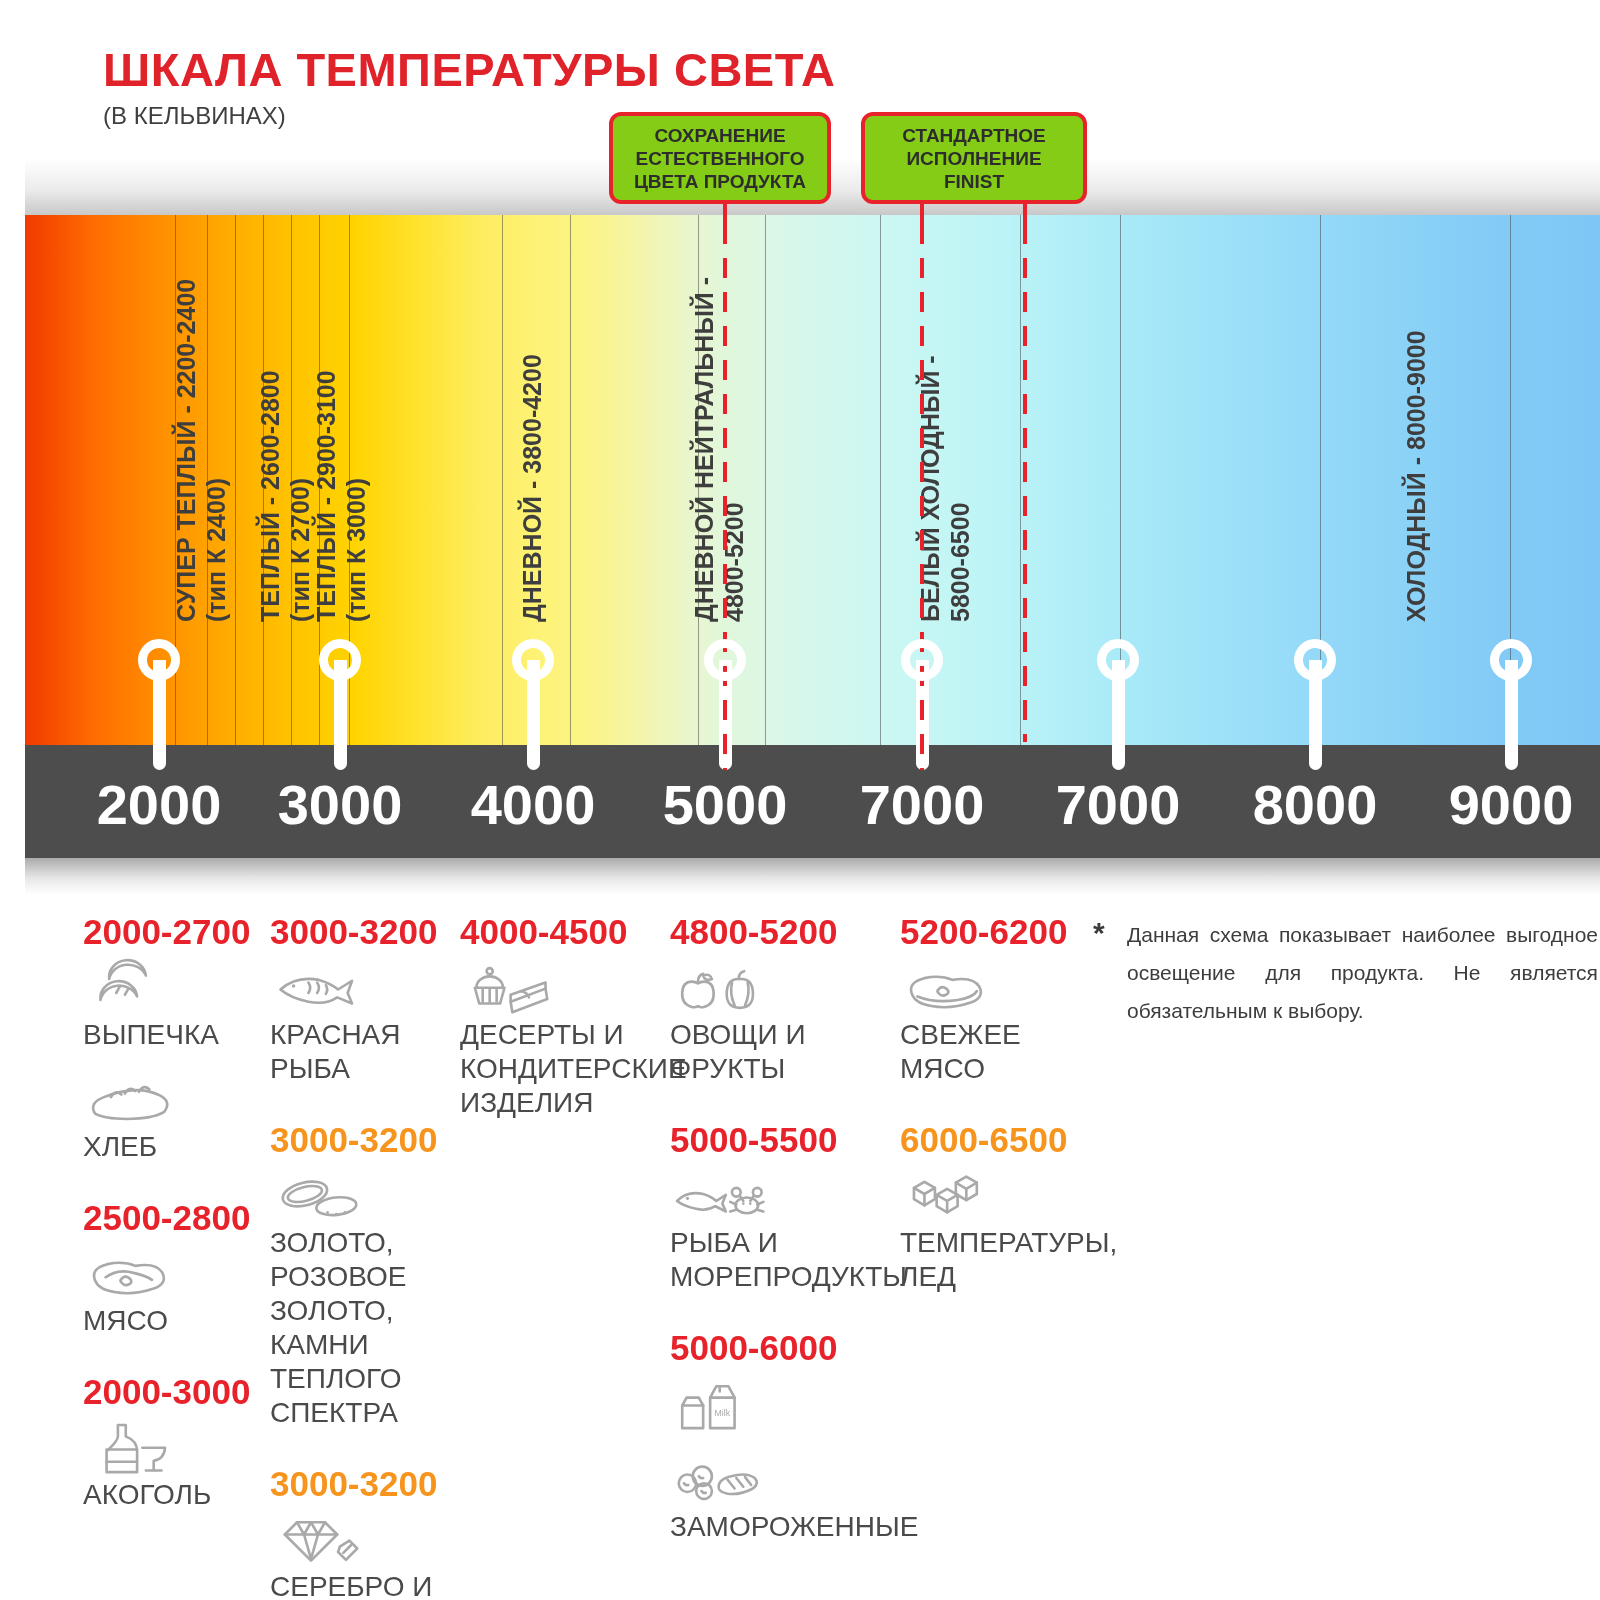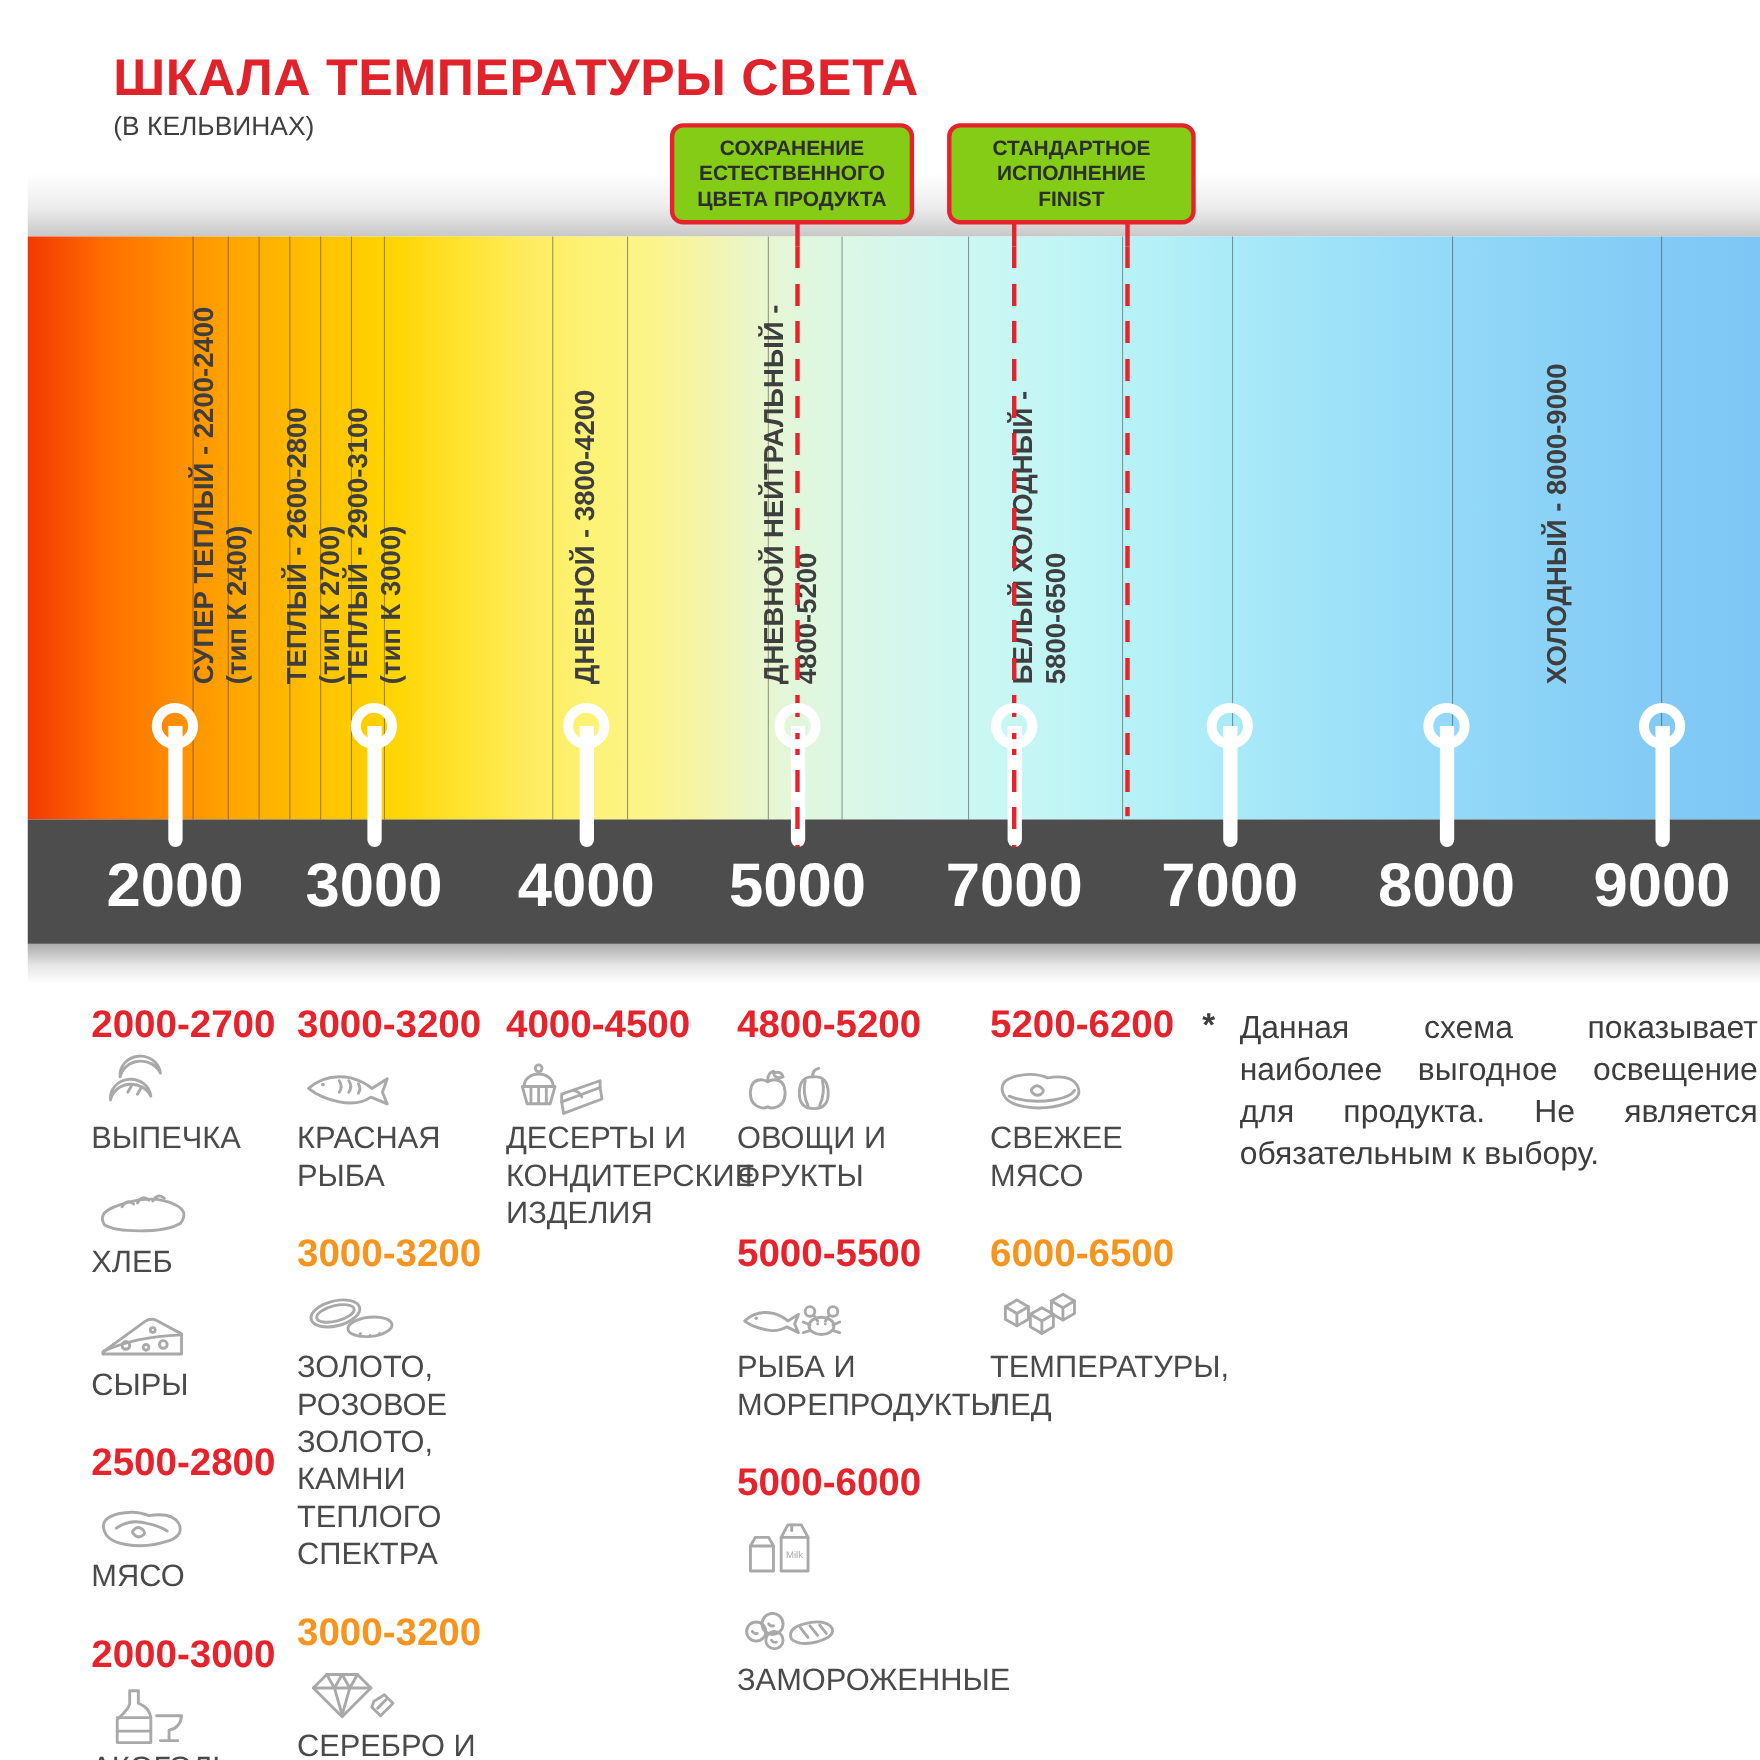--- a/index.html
+++ b/index.html
@@ -34,21 +34,21 @@
   .col{position:absolute;top:912px;}
   .range{font-size:35px;font-weight:bold;margin:0 0 6px 0;}
   .range.gap{margin-top:34px;}
   .red{color:#e8222a;} .orange{color:#f7941d;}
   .item{margin-bottom:18px;}
   .icon{display:block;height:58px;margin:6px 0 2px 0;}
   .lbl{font-size:28px;line-height:34px;color:#4a4a4a;}
   .footnote{position:absolute;left:1068px;top:916px;width:505px;display:grid;
         grid-template-columns:34px 1fr;color:#3d3d3d;}
   .footnote .star{font-size:30px;font-weight:bold;}
-  .footnote .txt{font-size:29px;line-height:38px;text-align:justify;}
+  .footnote .txt{font-size:21px;line-height:38px;text-align:justify;}
 </style>
 </head>
 <body>
 
 <div class="page">
   <div class="title">ШКАЛА ТЕМПЕРАТУРЫ СВЕТА</div>
   <div class="subtitle">(В КЕЛЬВИНАХ)</div>
   <div class="top-shade"></div>
 
   <div class="band"></div>
@@ -164,33 +164,20 @@
           <div class="icon"><svg viewBox="0 0 110 64" width="96" height="56" fill="none" stroke="#a9a9a9" stroke-width="3" stroke-linecap="round" stroke-linejoin="round">
               <path d="M14 50 Q6 38 24 31 Q62 16 88 29 Q102 36 93 48 Q80 56 50 56 Q24 56 14 50 Z"></path>
               <path d="M32 31 q5 -9 12 -3"></path>
               <path d="M48 27 q5 -9 12 -3"></path>
               <path d="M64 25 q5 -9 12 -3"></path>
             </svg></div>
           <div class="lbl">
             <div>ХЛЕБ</div>
           </div>
         </div>
-        <div class="item">
-          <div class="icon"><svg viewBox="0 0 110 64" width="96" height="56" fill="none" stroke="#a9a9a9" stroke-width="3" stroke-linecap="round" stroke-linejoin="round">
-              <path d="M12 54 L56 22 Q62 18 68 21 L94 35 L94 56 L12 56 Z"></path>
-              <path d="M13 53 Q45 38 93 36"></path>
-              <circle cx="36" cy="47" r="4"></circle>
-              <circle cx="57" cy="49" r="3"></circle>
-              <circle cx="75" cy="46" r="4"></circle>
-              <circle cx="64" cy="31" r="2.5"></circle>
-            </svg></div>
-          <div class="lbl">
-            <div>СЫРЫ</div>
-          </div>
-        </div>
         <div class="range red gap">2500-2800</div>
         <div class="item">
           <div class="icon"><svg viewBox="0 0 110 64" width="96" height="56" fill="none" stroke="#a9a9a9" stroke-width="3" stroke-linecap="round" stroke-linejoin="round">
               <path d="M14 42 Q8 28 28 23 Q46 19 60 25 Q84 21 91 33 Q97 45 81 51 Q58 59 36 55 Q18 52 14 42 Z"></path>
               <path d="M26 38 Q40 28 58 33 Q72 36 79 41"></path>
               <path d="M44 40 q4 -5 9 -1 q5 4 0 7 q-5 3 -9 -2 q-2 -2 0 -4 z"></path>
             </svg></div>
           <div class="lbl">
             <div>МЯСО</div>
           </div>

